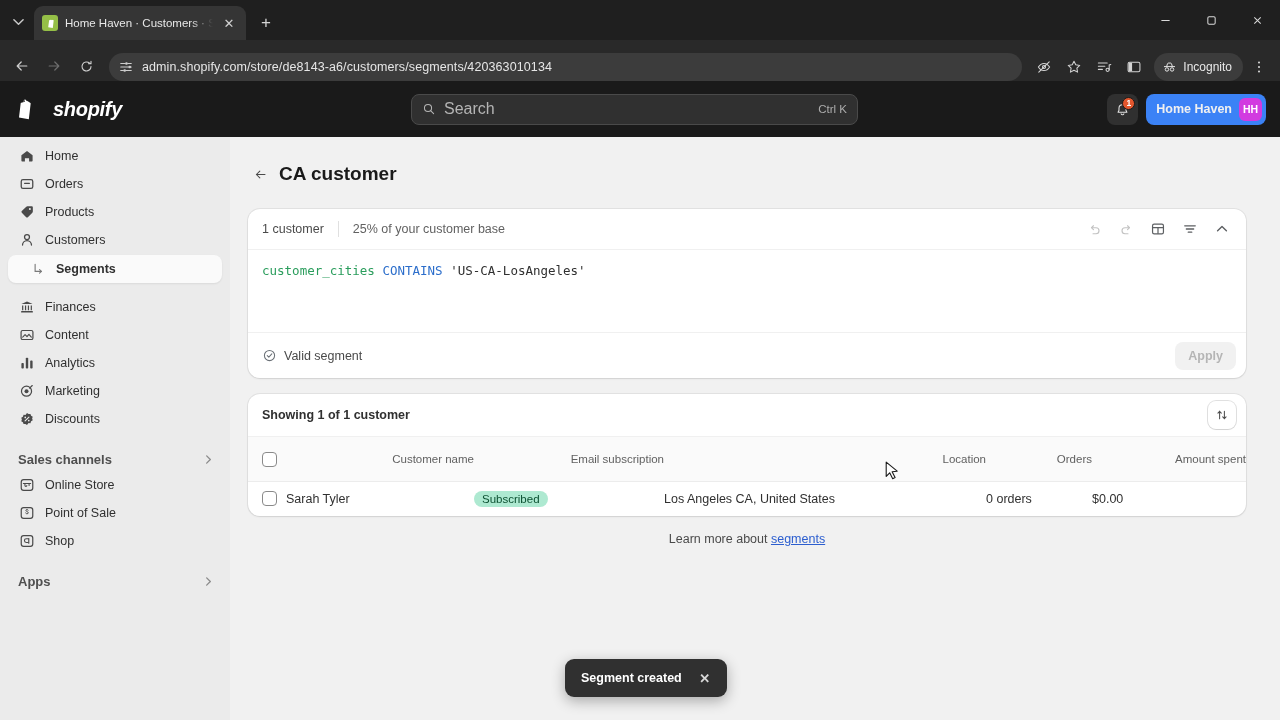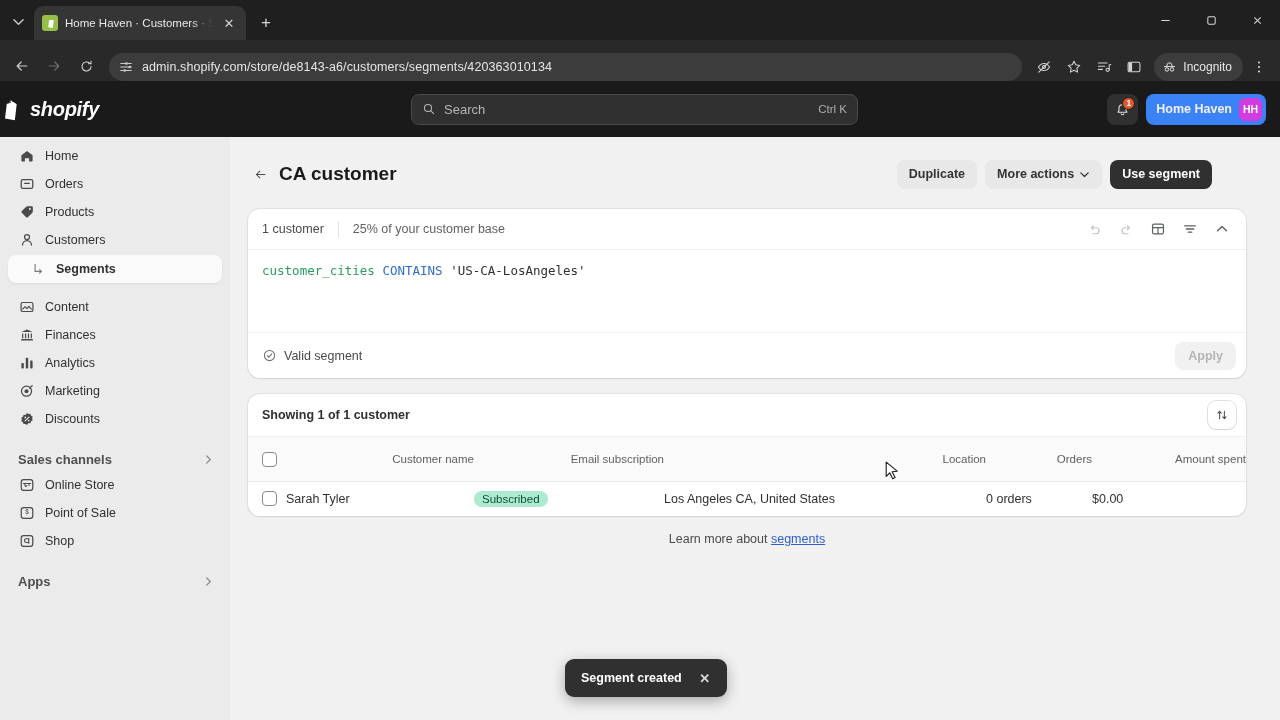--- a/index.html
+++ b/index.html
@@ -88,34 +88,34 @@
     display: flex; align-items: center; gap: 6px; padding: 0 11px 0 8px;
     margin-left: 4px; color: #e8e8e8; font-size: 12px;
   }
 
   
   .shopify-topbar {
     height: 56px; background: #1a1a1a;
     display: flex; align-items: center; position: relative;
   }
   .shopify-logo {
-    display: flex; align-items: flex-end; gap: 10px; padding-left: 0;
+    display: flex; align-items: flex-start; gap: 19px; padding-left: 14px;
     width: 230px; flex: 0 0 230px;
   }
   .shopify-logo .wordmark {
     color: #fff; font-size: 20px; font-weight: bold;
     font-style: italic; letter-spacing: -0.3px;
   }
   .topbar-search {
     width: 447px; height: 31px; background: #303030;
     border: 1px solid #4a4a4a; border-radius: 8px;
     display: flex; align-items: center; padding: 0 10px; gap: 8px;
     position: absolute; left: 411px;
   }
-  .topbar-search .ph { color: #b5b5b5; font-size: 13px; flex: 1; }
+  .topbar-search .ph { color: #b5b5b5; font-size: 16px; flex: 1; }
   .topbar-search .kbd { color: #adadad; font-size: 11.5px; }
   .topbar-right {
     position: absolute; right: 14px; display: flex;
     align-items: center; gap: 8px;
   }
   .bell-btn {
     width: 31px; height: 31px; border-radius: 8px; background: #303030;
     display: flex; align-items: center; justify-content: center;
     color: #e3e3e3; position: relative;
   }
@@ -494,35 +494,35 @@
           </svg>
       </span>
       <span>Segments</span>
     </div>
 
     <div style="height:9px"></div>
 
     <div class="nav-item">
       <span class="ico">
         <svg width="16" height="16" viewBox="0 0 20 20">
-            <rect x="2.6" y="4.4" width="14.8" height="11.2" rx="2" stroke="currentColor" stroke-width="1.5" fill="none"></rect>
-            <path d="M4.6 12.6l3-3 2.4 2.4 2.4-2.9 3 3.5" stroke="currentColor" stroke-width="1.4" fill="none" stroke-linecap="round" stroke-linejoin="round"></path>
-          </svg>
-      </span>
-      <span>Content</span>
-    </div>
-    <div class="nav-item">
-      <span class="ico">
-        <svg width="16" height="16" viewBox="0 0 20 20">
             <path d="M10 3l7 3.4H3z" fill="currentColor"></path>
             <path d="M4.6 8.2v6M8.2 8.2v6M11.8 8.2v6M15.4 8.2v6" stroke="currentColor" stroke-width="1.5"></path>
             <rect x="2.6" y="15.1" width="14.8" height="1.9" rx=".7" fill="currentColor"></rect>
           </svg>
       </span>
       <span>Finances</span>
+    </div>
+    <div class="nav-item">
+      <span class="ico">
+        <svg width="16" height="16" viewBox="0 0 20 20">
+            <rect x="2.6" y="4.4" width="14.8" height="11.2" rx="2" stroke="currentColor" stroke-width="1.5" fill="none"></rect>
+            <path d="M4.6 12.6l3-3 2.4 2.4 2.4-2.9 3 3.5" stroke="currentColor" stroke-width="1.4" fill="none" stroke-linecap="round" stroke-linejoin="round"></path>
+          </svg>
+      </span>
+      <span>Content</span>
     </div>
     <div class="nav-item">
       <span class="ico">
         <svg width="16" height="16" viewBox="0 0 20 20">
             <rect x="3" y="10" width="3" height="7" rx="1" fill="currentColor"></rect>
             <rect x="8.5" y="3.5" width="3" height="13.5" rx="1" fill="currentColor"></rect>
             <rect x="14" y="7" width="3" height="10" rx="1" fill="currentColor"></rect>
           </svg>
       </span>
       <span>Analytics</span>
@@ -602,32 +602,20 @@
   <div class="main">
     <div class="main-inner">
 
       <div class="page-header">
         <div class="back-arrow">
           <svg width="15" height="15" viewBox="0 0 20 20">
               <path d="M16 10H4.5m0 0l4.6-4.6M4.5 10l4.6 4.6" stroke="currentColor" stroke-width="1.4" fill="none" stroke-linecap="round" stroke-linejoin="round"></path>
             </svg>
         </div>
         <div class="page-title">CA customer</div>
-        <div class="header-actions">
-          <button class="btn subtle">Duplicate</button>
-          <button class="btn subtle">
-            <span>More actions</span>
-            <span style="display:flex">
-              <svg width="11" height="11" viewBox="0 0 12 12">
-                  <path d="M2 4.2l4 4 4-4" stroke="currentColor" stroke-width="1.4" fill="none" stroke-linecap="round" stroke-linejoin="round"></path>
-                </svg>
-            </span>
-          </button>
-          <button class="btn primary">Use segment</button>
-        </div>
       </div>
 
       <div class="card query-card">
         <div class="query-head">
           <span class="q-count">1 customer</span>
           <span class="q-div"></span>
           <span class="q-pct">25% of your customer base</span>
           <div class="q-tools">
             <div class="q-tool dim">
               <svg width="15" height="15" viewBox="0 0 20 20">

